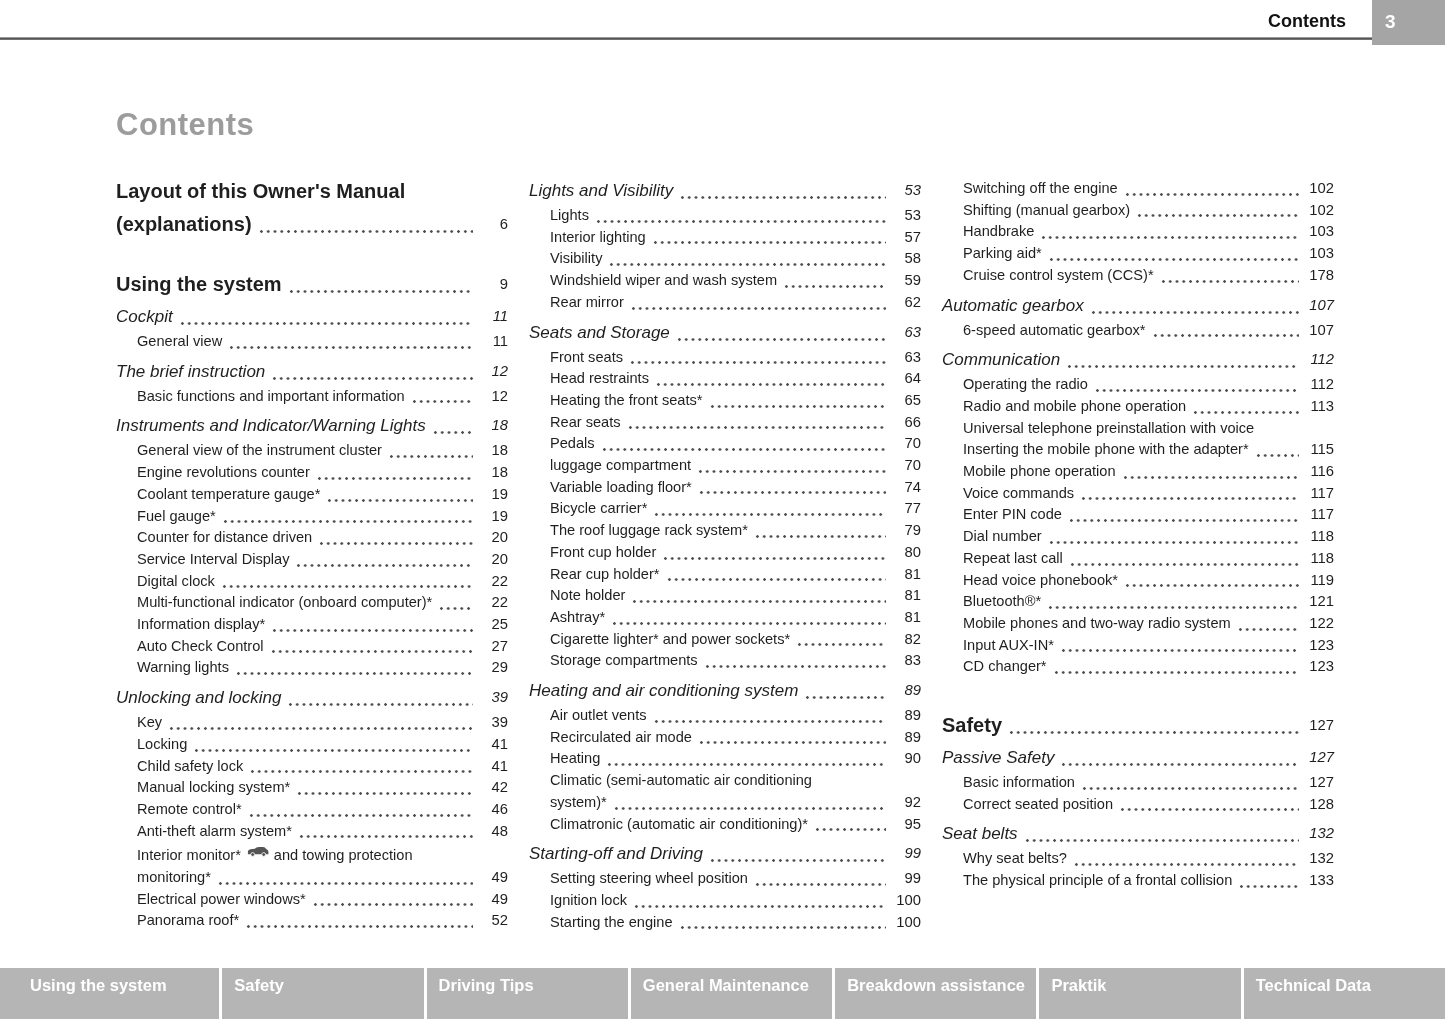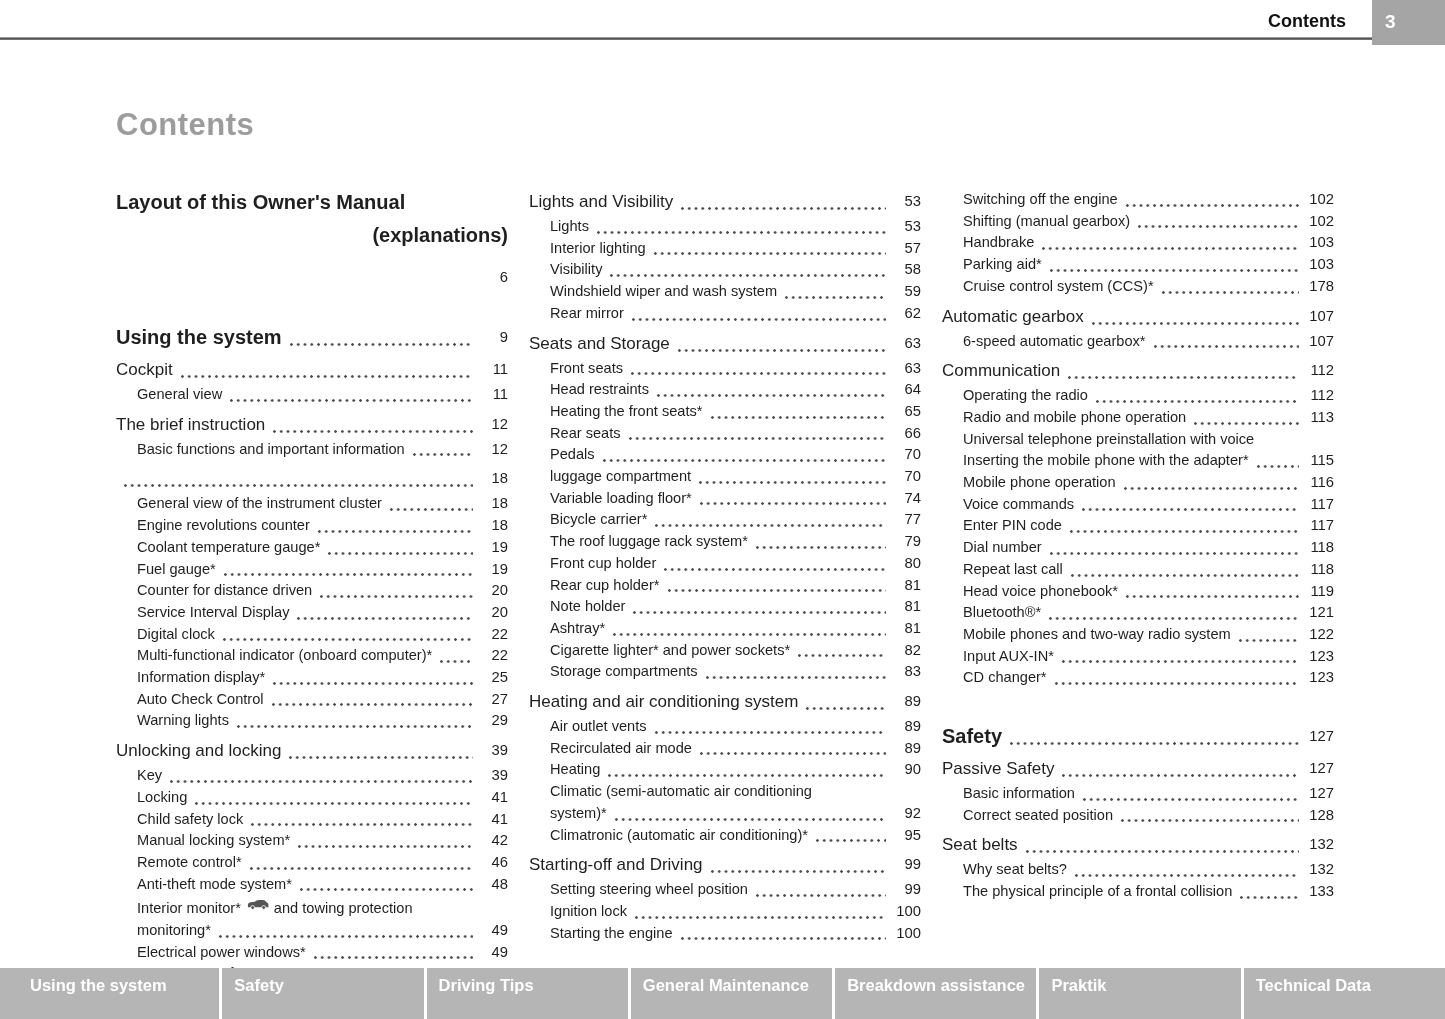--- a/index.html
+++ b/index.html
@@ -22,38 +22,38 @@
     background:#a5a5a5;color:#fff;font-weight:700;font-size:19px;
     box-sizing:border-box;padding:11px 0 0 13px;
   }
   
   .page-title{
     position:absolute;left:116px;top:107px;
     font-size:31px;font-weight:700;color:#9c9c9c;letter-spacing:0.5px;
   }
   
   .toc{
-    position:absolute;left:116px;top:189px;width:1218px;
+    position:absolute;left:116px;top:178px;width:1218px;
     display:flex;gap:21px;
   }
   .toc-col{flex:1 1 0;min-width:0;}
   .entry{
     display:flex;align-items:flex-end;
     line-height:21.7px;font-size:14.6px;
   }
   .entry .label{white-space:nowrap;}
   .entry.sub{padding-left:21px;}
   .entry.chapter{
-    font-size:17px;line-height:25px;margin-top:6px;margin-bottom:2px;
+    font-size:17px;line-height:25px;margin-top:6px;margin-bottom:2px;font-style:italic;
   }
   .entry.part{
     font-size:20px;line-height:26px;font-weight:700;
     margin-top:34px;margin-bottom:7px;
   }
-  .entry.part.cont{margin-top:5px;flex-direction:column;}
+  .entry.part.cont{margin-top:5px;}
   .entry.cont{margin-top:0;}
   .toc-col > .entry:first-child{margin-top:0;}
   .leader{
     flex:1 1 12px;min-width:0;height:3px;
     margin:0 7px 4px 6px;
     background-image:radial-gradient(circle,#4d4d4d 1.15px,transparent 1.5px);
     background-size:6.8px 3px;background-repeat:repeat-x;background-position:left bottom;
   }
   .pagenum{
     font-size:14.8px;font-weight:400;min-width:28px;text-align:right;
@@ -111,20 +111,21 @@
         <span class="label">The brief instruction</span>
         <span class="leader"></span>
         <span class="pagenum">12</span>
       </div>
       <div class="entry sub">
         <span class="label">Basic functions and important information</span>
         <span class="leader"></span>
         <span class="pagenum">12</span>
       </div>
       <div class="entry chapter">
+        <span class="label">Instruments and Indicator/Warning Lights</span>
         <span class="leader"></span>
         <span class="pagenum">18</span>
       </div>
       <div class="entry sub">
         <span class="label">General view of the instrument cluster</span>
         <span class="leader"></span>
         <span class="pagenum">18</span>
       </div>
       <div class="entry sub">
         <span class="label">Engine revolutions counter</span>
@@ -200,21 +201,21 @@
         <span class="label">Manual locking system*</span>
         <span class="leader"></span>
         <span class="pagenum">42</span>
       </div>
       <div class="entry sub">
         <span class="label">Remote control*</span>
         <span class="leader"></span>
         <span class="pagenum">46</span>
       </div>
       <div class="entry sub">
-        <span class="label">Anti-theft mode system*</span>
+        <span class="label">Anti-theft alarm system*</span>
         <span class="leader"></span>
         <span class="pagenum">48</span>
       </div>
       <div class="entry sub nolead">
         <span class="label">Interior monitor*</span>
         <span class="car-icon"><svg width="22" height="11" viewBox="0 0 24 12" xmlns="http://www.w3.org/2000/svg">
             <path d="M1 9 L1 6 Q1 4 4 3.6 L8.5 3 Q10 1 13 1 L17.5 1 Q19.8 1 21 3.2 L22.6 4.4 Q23.4 5.2 23.4 7 L23.4 9 Z" fill="#555"></path>
             <circle cx="6.2" cy="9.3" r="2.1" fill="#555" stroke="#fff" stroke-width="0.9"></circle>
             <circle cx="18.2" cy="9.3" r="2.1" fill="#555" stroke="#fff" stroke-width="0.9"></circle>
           </svg></span>

